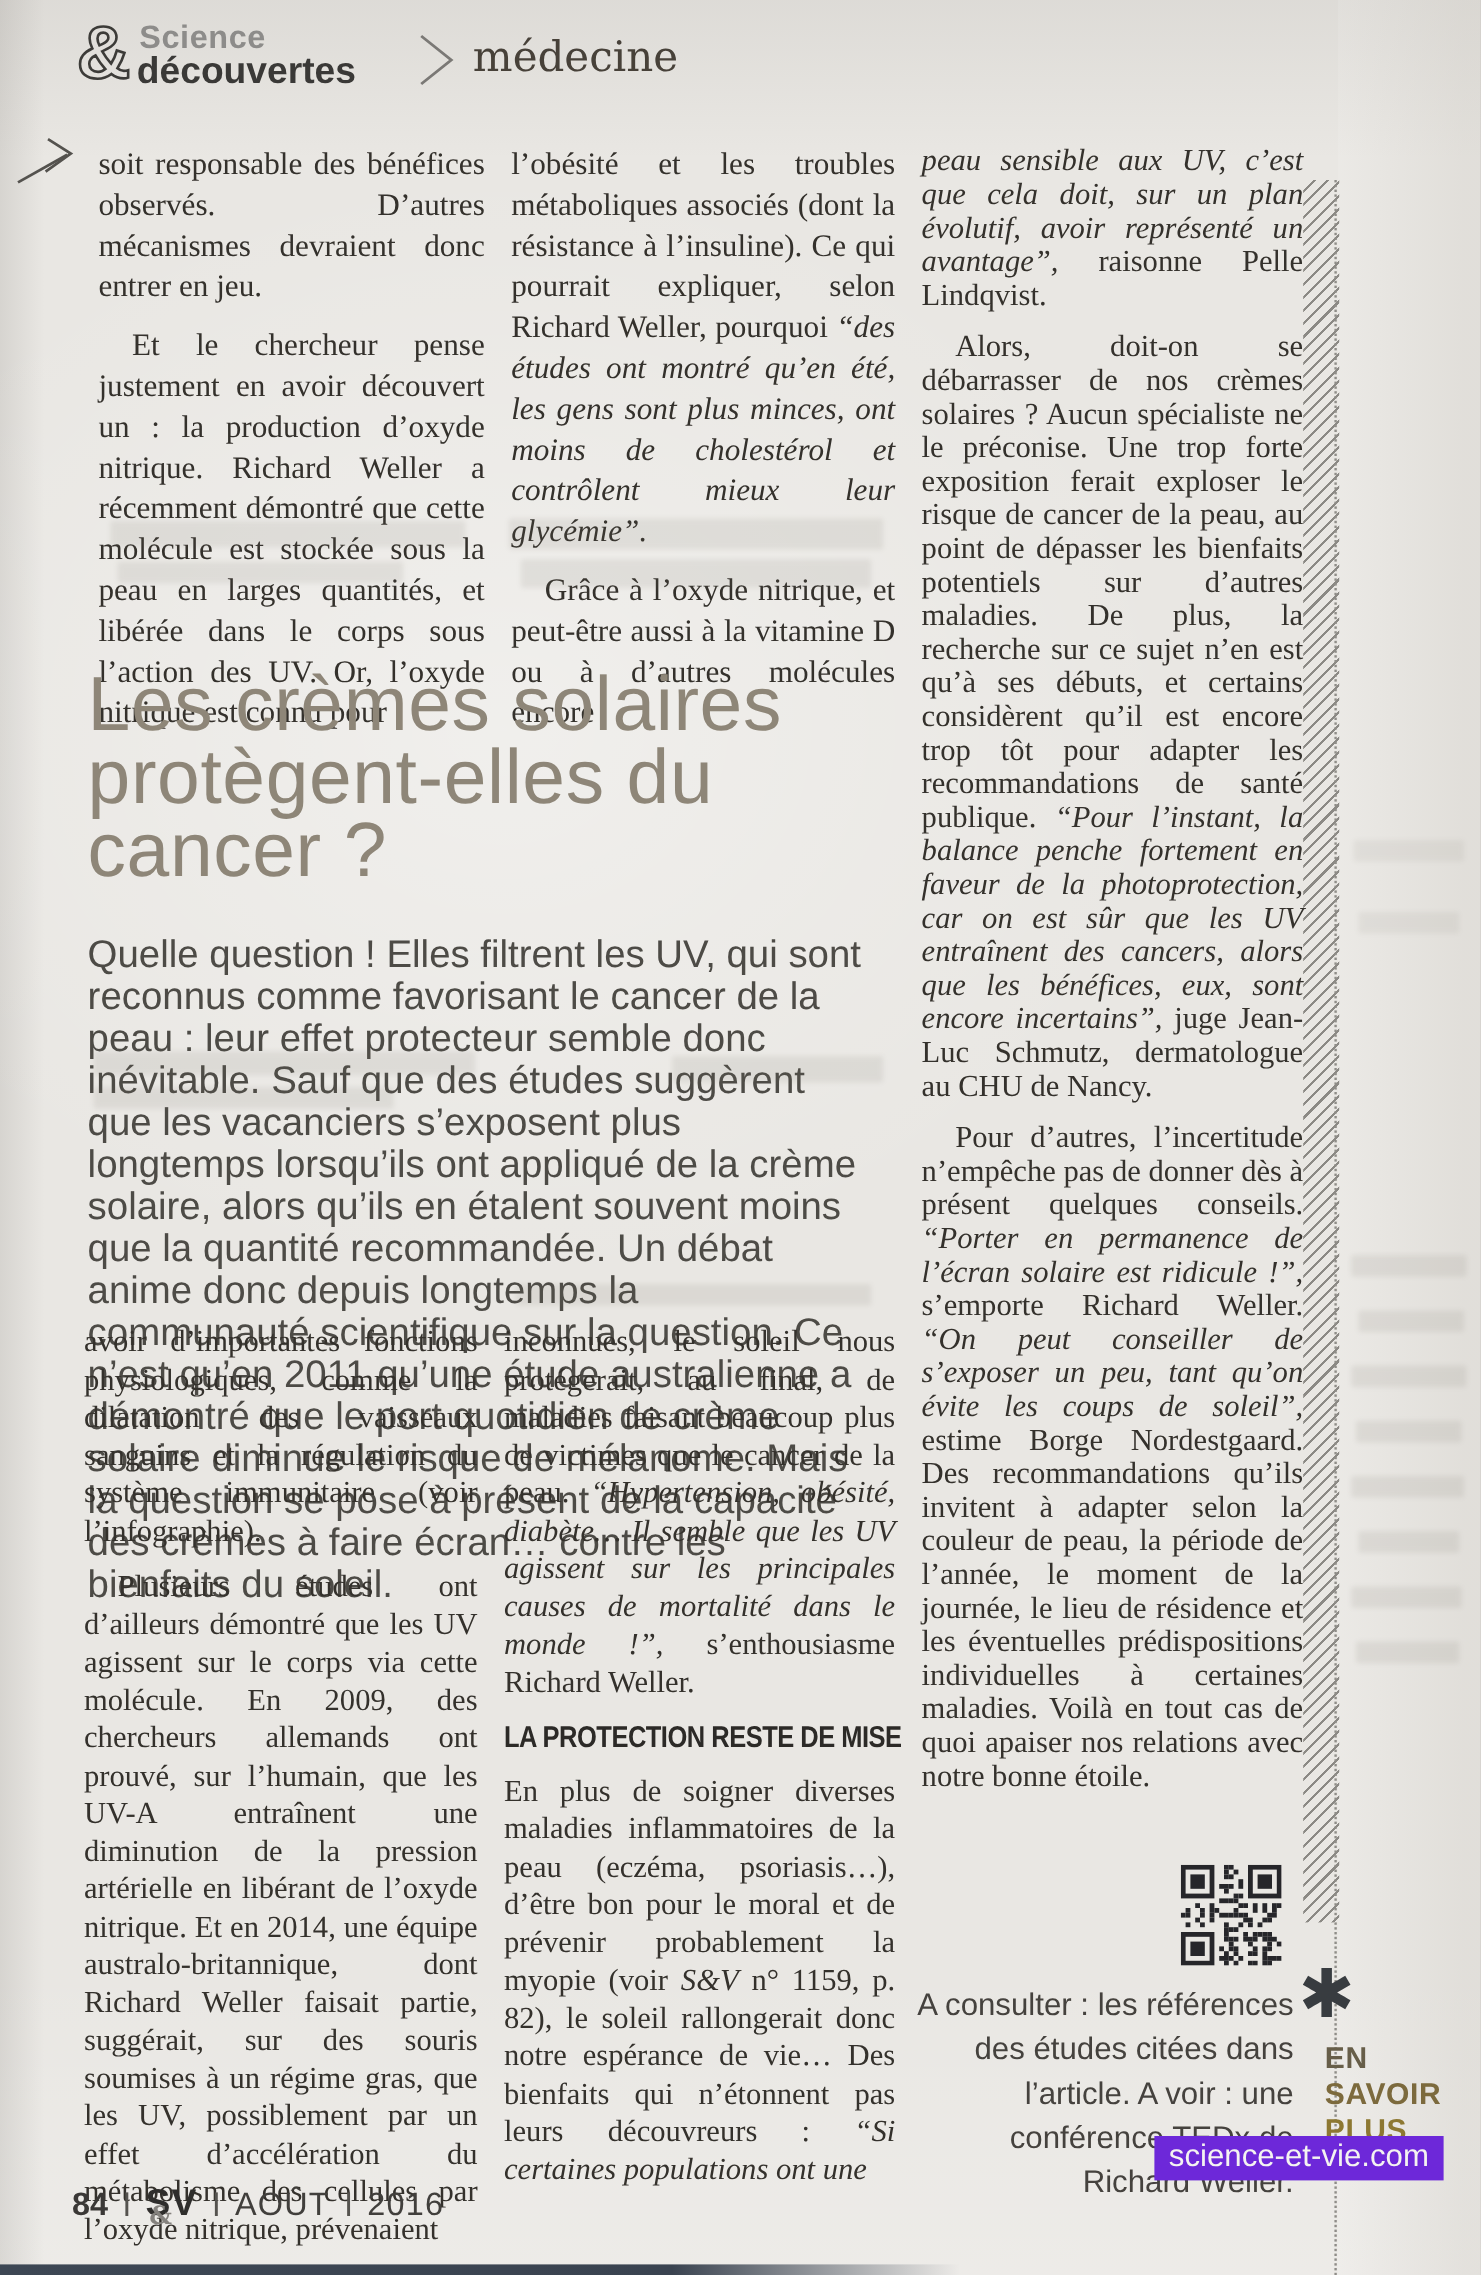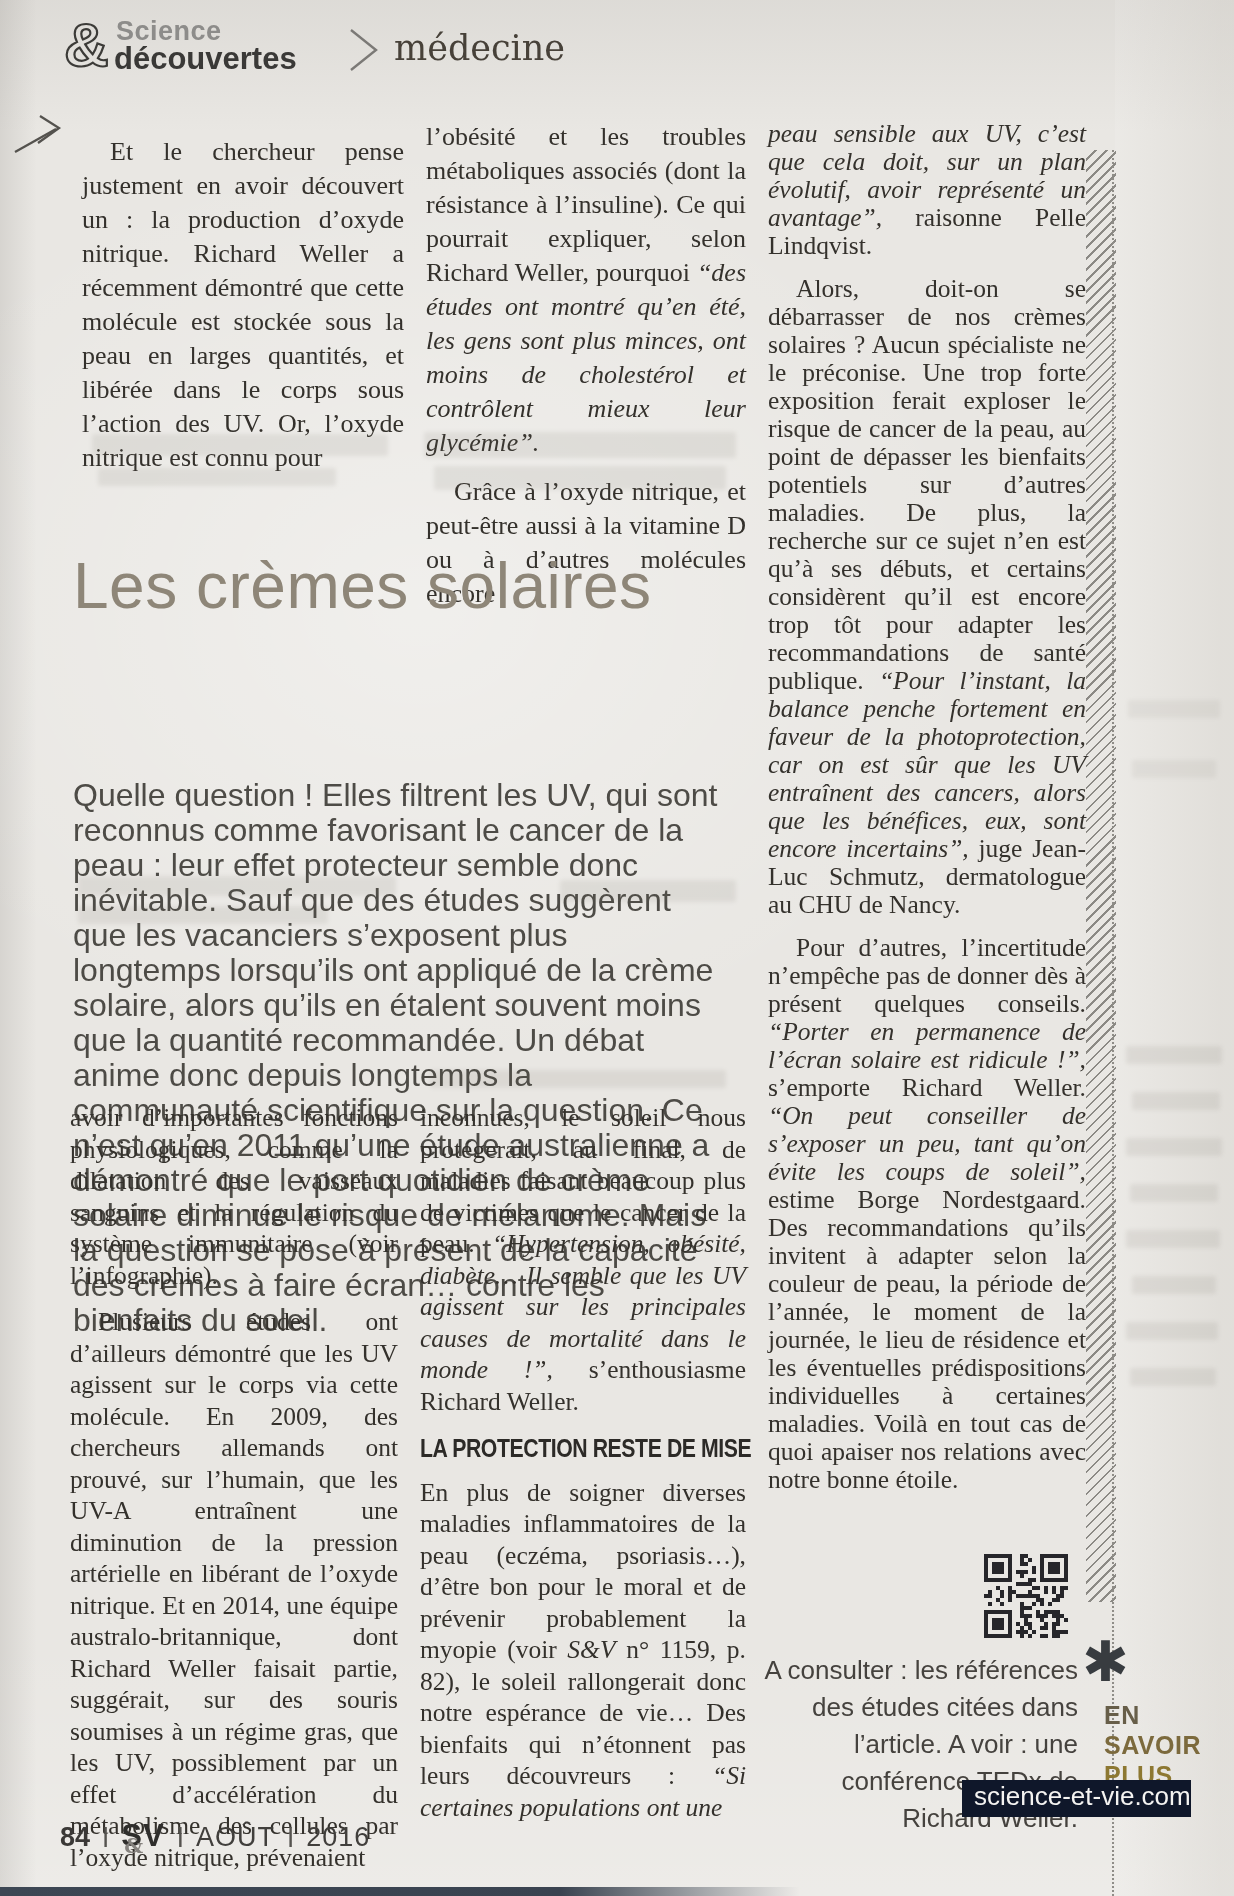--- a/index.html
+++ b/index.html
@@ -47,22 +47,22 @@
   .dotline{position:absolute;left:1112px;top:150px;height:1746px;width:0;
     border-left:2px dotted #8f8d88;}
 
   
   .qr{position:absolute;left:984px;top:1554px;width:84px;height:84px;}
   .consult{position:absolute;left:756px;top:1652px;width:322px;text-align:right;
            font-size:26px;line-height:37px;color:#45423e;}
   .aster{position:absolute;left:1082px;top:1634px;font-size:56px;color:#383c40;line-height:1;}
   .ensp{position:absolute;left:1104px;top:1700px;font-weight:bold;font-size:25px;line-height:30px;letter-spacing:.5px;}
   .ensp .w1{color:#675e49;}.ensp .w2{color:#7c6a3d;}.ensp .w3{color:#8d7832;}
-  .sitebox{position:absolute;left:962px;top:1780px;background:#0f172a;color:#f4f3f1;
-           font-size:26px;padding:1px 0 5px 12px;}
+  .sitebox{position:absolute;left:962px;top:1780px;background:#6d28d9;color:#f4f3f1;
+           font-size:26px;padding:1px 12px 5px 12px;}
 
   
   .footer{position:absolute;left:60px;top:1818px;display:flex;align-items:baseline;gap:12px;
           font-size:27px;color:#3a3836;}
   .footer .pg{font-weight:bold;}
   .footer .sep{font-size:26px;color:#55534f;transform:scaleY(1.1);}
   .svlogo{position:relative;font-weight:bold;font-size:31px;letter-spacing:1px;color:#2f2e2c;}
   .svlogo .svamp{position:absolute;left:3px;top:15px;font-size:21px;color:#85827e;font-family:"DejaVu Serif",serif;}
   .footer .date{letter-spacing:1px;color:#413f3c;}
 
@@ -88,34 +88,36 @@
     </svg>
     <span class="section-label">médecine</span>
   </div>
 
   <svg class="arrow-jump" width="52" height="52" viewBox="0 0 52 52">
     <path d="M1 40 L42 17" fill="none" stroke="#54524e" stroke-width="2.3"></path>
     <path d="M26 4 L45 16 L24 31" fill="none" stroke="#54524e" stroke-width="2.3"></path>
   </svg>
 
   <div class="col serif coltext" style="left:82px;top:120px;width:322px;">
+    <p><span>soit responsable des bénéfices observés. D’autres mécanismes devraient donc entrer en jeu.</span></p>
     <p class="ind"><span>Et le chercheur pense justement en avoir découvert un : la production d’oxyde nitrique. Richard Weller a récemment démontré que cette molécule est stockée sous la peau en larges quantités, et libérée dans le corps sous l’action des UV. Or, l’oxyde nitrique est connu pour</span></p>
   </div>
   <div class="col serif coltext" style="left:426px;top:120px;width:320px;">
     <p><span>l’obésité et les troubles métaboliques associés (dont la résistance à l’insuline). Ce qui pourrait expliquer, selon Richard Weller, pourquoi </span><em>“des études ont montré qu’en été, les gens sont plus minces, ont moins de cholestérol et contrôlent mieux leur glycémie”.</em></p>
     <p class="ind"><span>Grâce à l’oxyde nitrique, et peut-être aussi à la vitamine D ou à d’autres molécules encore</span></p>
   </div>
   <div class="col serif coltext" style="left:768px;top:120px;width:318px;font-size:25.5px;line-height:28px;">
     <p><em>peau sensible aux UV, c’est que cela doit, sur un plan évolutif, avoir représenté un avantage”,</em><span> raisonne Pelle Lindqvist.</span></p>
     <p class="ind"><span>Alors, doit-on se débarrasser de nos crèmes solaires ? Aucun spécialiste ne le préconise. Une trop forte exposition ferait exploser le risque de cancer de la peau, au point de dépasser les bienfaits potentiels sur d’autres maladies. De plus, la recherche sur ce sujet n’en est qu’à ses débuts, et certains considèrent qu’il est encore trop tôt pour adapter les recommandations de santé publique. </span><em>“Pour l’instant, la balance penche fortement en faveur de la photoprotection, car on est sûr que les UV entraînent des cancers, alors que les bénéfices, eux, sont encore incertains”,</em><span> juge Jean-Luc Schmutz, dermatologue au CHU de Nancy.</span></p>
     <p class="ind"><span>Pour d’autres, l’incertitude n’empêche pas de donner dès à présent quelques conseils. </span><em>“Porter en permanence de l’écran solaire est ridicule !”,</em><span> s’emporte Richard Weller. </span><em>“On peut conseiller de s’exposer un peu, tant qu’on évite les coups de soleil”,</em><span> estime Borge Nordestgaard. Des recommandations qu’ils invitent à adapter selon la couleur de peau, la période de l’année, le moment de la journée, le lieu de résidence et les éventuelles prédispositions individuelles à certaines maladies. Voilà en tout cas de quoi apaiser nos relations avec notre bonne étoile.</span></p>
   </div>
 
   <div class="headline">
     <div>Les crèmes solaires</div>
+    <div>protègent-elles du cancer ?</div>
   </div>
   <div class="feature-body">Quelle question ! Elles filtrent les UV, qui sont reconnus comme favorisant le cancer de la peau : leur effet protecteur semble donc inévitable. Sauf que des études suggèrent que les vacanciers s’exposent plus longtemps lorsqu’ils ont appliqué de la crème solaire, alors qu’ils en étalent souvent moins que la quantité recommandée. Un débat anime donc depuis longtemps la communauté scientifique sur la question. Ce n’est qu’en 2011 qu’une étude australienne a démontré que le port quotidien de crème solaire diminue le risque de mélanome. Mais la question se pose à présent de la capacité des crèmes à faire écran… contre les bienfaits du soleil.</div>
 
   <div class="col serif coltight" style="left:70px;top:1102px;width:328px;">
     <p><span>avoir d’importantes fonctions physiologiques, comme la dilatation des vaisseaux sanguins et la régulation du système immunitaire (voir l’infographie).</span></p>
     <p class="ind"><span>Plusieurs études ont d’ailleurs démontré que les UV agissent sur le corps via cette molécule. En 2009, des chercheurs allemands ont prouvé, sur l’humain, que les UV-A entraînent une diminution de la pression artérielle en libérant de l’oxyde nitrique. Et en 2014, une équipe australo-britannique, dont Richard Weller faisait partie, suggérait, sur des souris soumises à un régime gras, que les UV, possiblement par un effet d’accélération du métabolisme des cellules par l’oxyde nitrique, prévenaient</span></p>
   </div>
   <div class="col serif coltight" style="left:420px;top:1102px;width:326px;">
     <p><span>inconnues, le soleil nous protégerait, au final, de maladies faisant beaucoup plus de victimes que le cancer de la peau. </span><em>“Hypertension, obésité, diabète… Il semble que les UV agissent sur les principales causes de mortalité dans le monde !”,</em><span> s’enthousiasme Richard Weller.</span></p>
     <span class="subhead">LA PROTECTION RESTE DE MISE</span>

